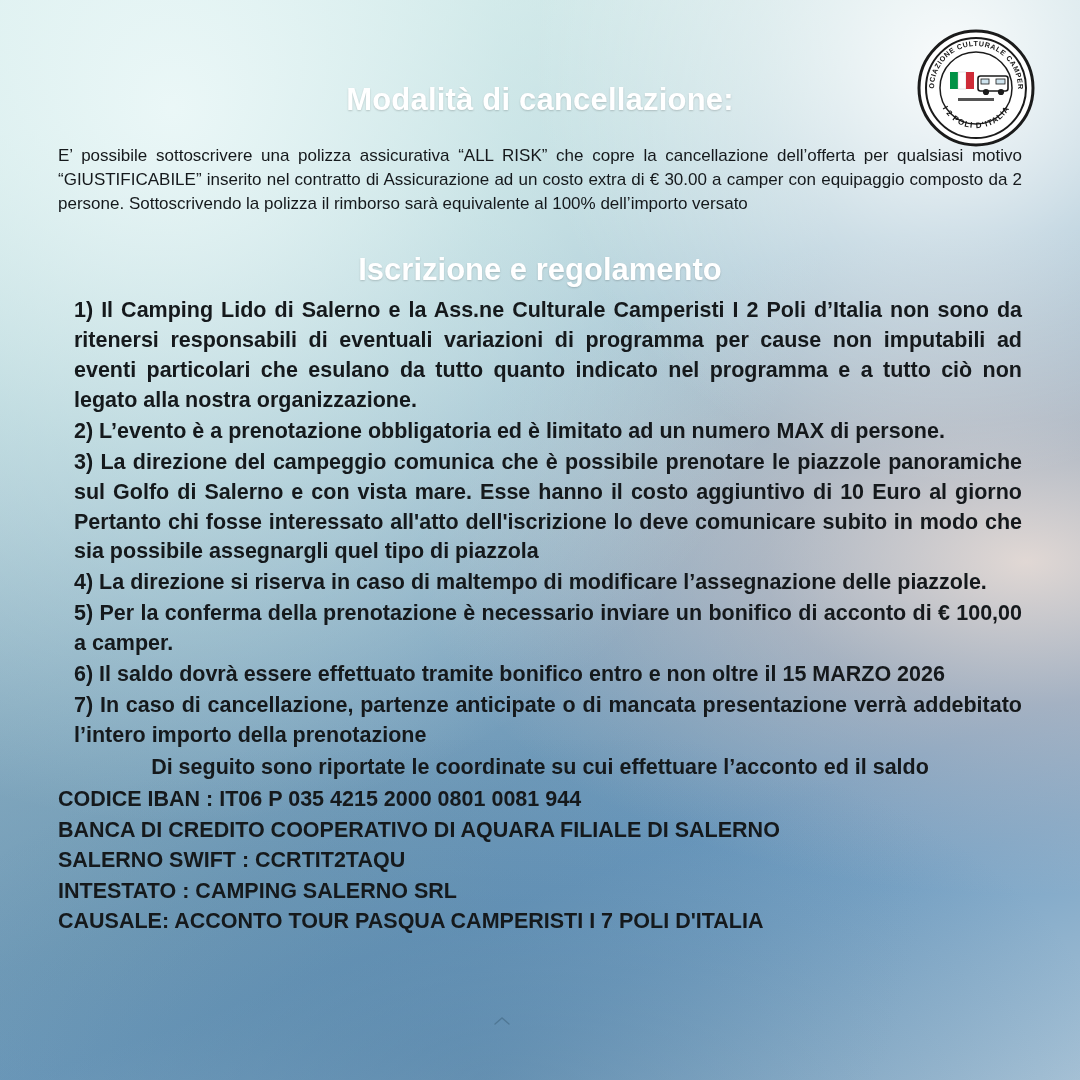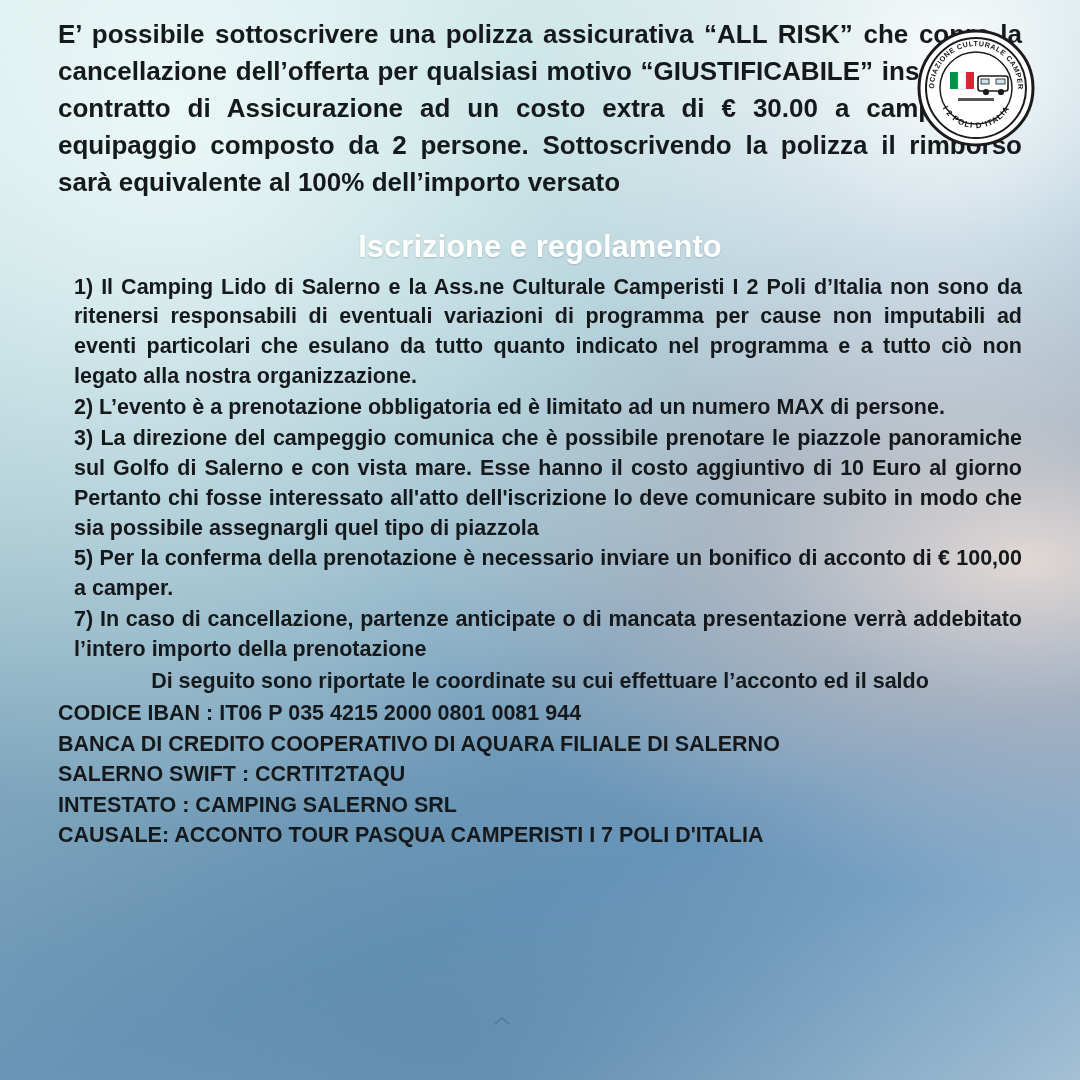--- a/index.html
+++ b/index.html
@@ -74,29 +74,29 @@
     letter-spacing: 0.2px;
     padding-top: 82px;
     margin: 0 0 26px 0;
     text-shadow: 0 1px 2px rgba(0,0,0,0.18);
   }
   .title-second {
     text-align: center;
     font-size: 31px;
     font-weight: bold;
     color: #ffffff;
-    margin: 28px 0 8px 0;
+    margin: 36px 0 8px 0;
     text-shadow: 0 1px 2px rgba(0,0,0,0.18);
   }
 
   
   .para {
     color: #15191c;
-    font-size: 26px;
-    font-weight: bold;
+    font-size: 17px;
+    font-weight: normal;
     line-height: 1.42;
     text-align: justify;
     text-justify: inter-word;
     margin: 16px 0 4px 0;
   }
   .para.intro {
     margin-bottom: 0;
   }
   .rule-list {
     margin: 0;
@@ -179,30 +179,33 @@
         <circle cx="23" cy="18" r="3.1" fill="#1b1b1b"></circle>
       </g>
       <g transform="translate(42,70)">
         <rect x="0" y="0" width="36" height="3" fill="#1b1b1b" opacity="0.75"></rect>
       </g>
     </svg>
   </div>
 
   <div class="content">
 
+    <h1 class="title-main">Modalità di cancellazione:</h1>
 
     <p class="para intro">E’ possibile sottoscrivere una polizza assicurativa “ALL RISK” che copre la cancellazione dell’offerta per qualsiasi motivo “GIUSTIFICABILE” inserito nel contratto di Assicurazione ad un costo extra di € 30.00 a camper con equipaggio composto da 2 persone. Sottoscrivendo la polizza il rimborso sarà equivalente al 100% dell’importo versato</p>
 
     <h2 class="title-second">Iscrizione e regolamento</h2>
 
     <ul class="rule-list">
       <li>1) Il Camping Lido di Salerno e la Ass.ne Culturale Camperisti I 2 Poli d’Italia non sono da ritenersi responsabili di eventuali variazioni di programma per cause non imputabili ad eventi particolari che esulano da tutto quanto indicato nel programma e a tutto ciò non legato alla nostra organizzazione.</li>
       <li>2)  L’evento è a prenotazione obbligatoria ed è limitato ad un numero MAX di persone.</li>
       <li>3) La direzione del campeggio comunica che è possibile prenotare le piazzole panoramiche sul Golfo di Salerno e con vista mare. Esse hanno il costo aggiuntivo di 10 Euro al giorno Pertanto chi fosse interessato all'atto dell'iscrizione lo deve comunicare subito in modo che sia possibile assegnargli quel tipo di piazzola</li>
+      <li>4) La direzione si riserva in caso di maltempo di modificare l’assegnazione delle piazzole.</li>
       <li>5) Per la conferma della prenotazione è necessario inviare un bonifico di acconto di € 100,00 a camper.</li>
+      <li>6) Il saldo dovrà essere effettuato tramite bonifico entro e non oltre il 15 MARZO 2026</li>
       <li>7) In caso di cancellazione, partenze anticipate o di mancata presentazione verrà addebitato l’intero importo della prenotazione</li>
     </ul>
 
     <p class="lead-line">Di seguito sono riportate le coordinate su cui effettuare l’acconto ed il saldo</p>
 
     <div class="bank-block">
       <p class="bank-line">CODICE IBAN : IT06 P 035 4215 2000 0801 0081 944</p>
       <p class="bank-line">BANCA DI CREDITO COOPERATIVO DI AQUARA FILIALE DI SALERNO</p>
       <p class="bank-line">SALERNO SWIFT : CCRTIT2TAQU</p>
       <p class="bank-line">INTESTATO : CAMPING SALERNO SRL</p>

